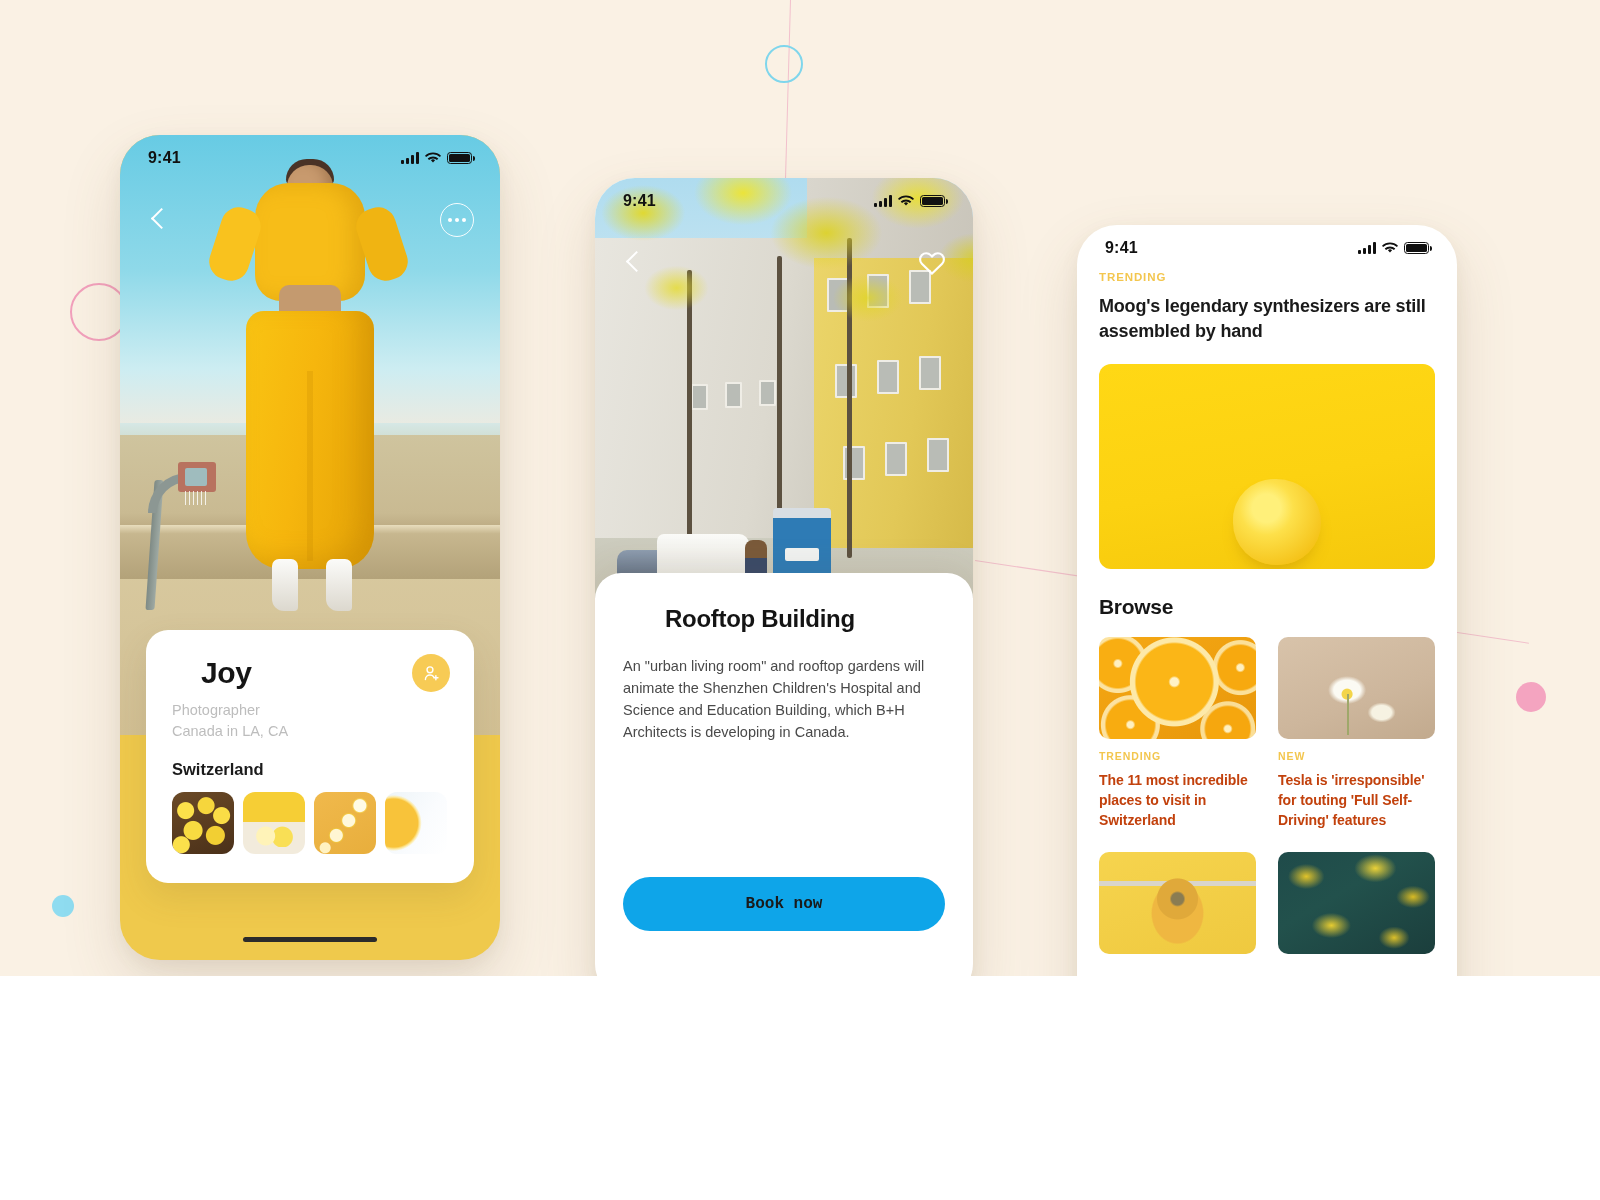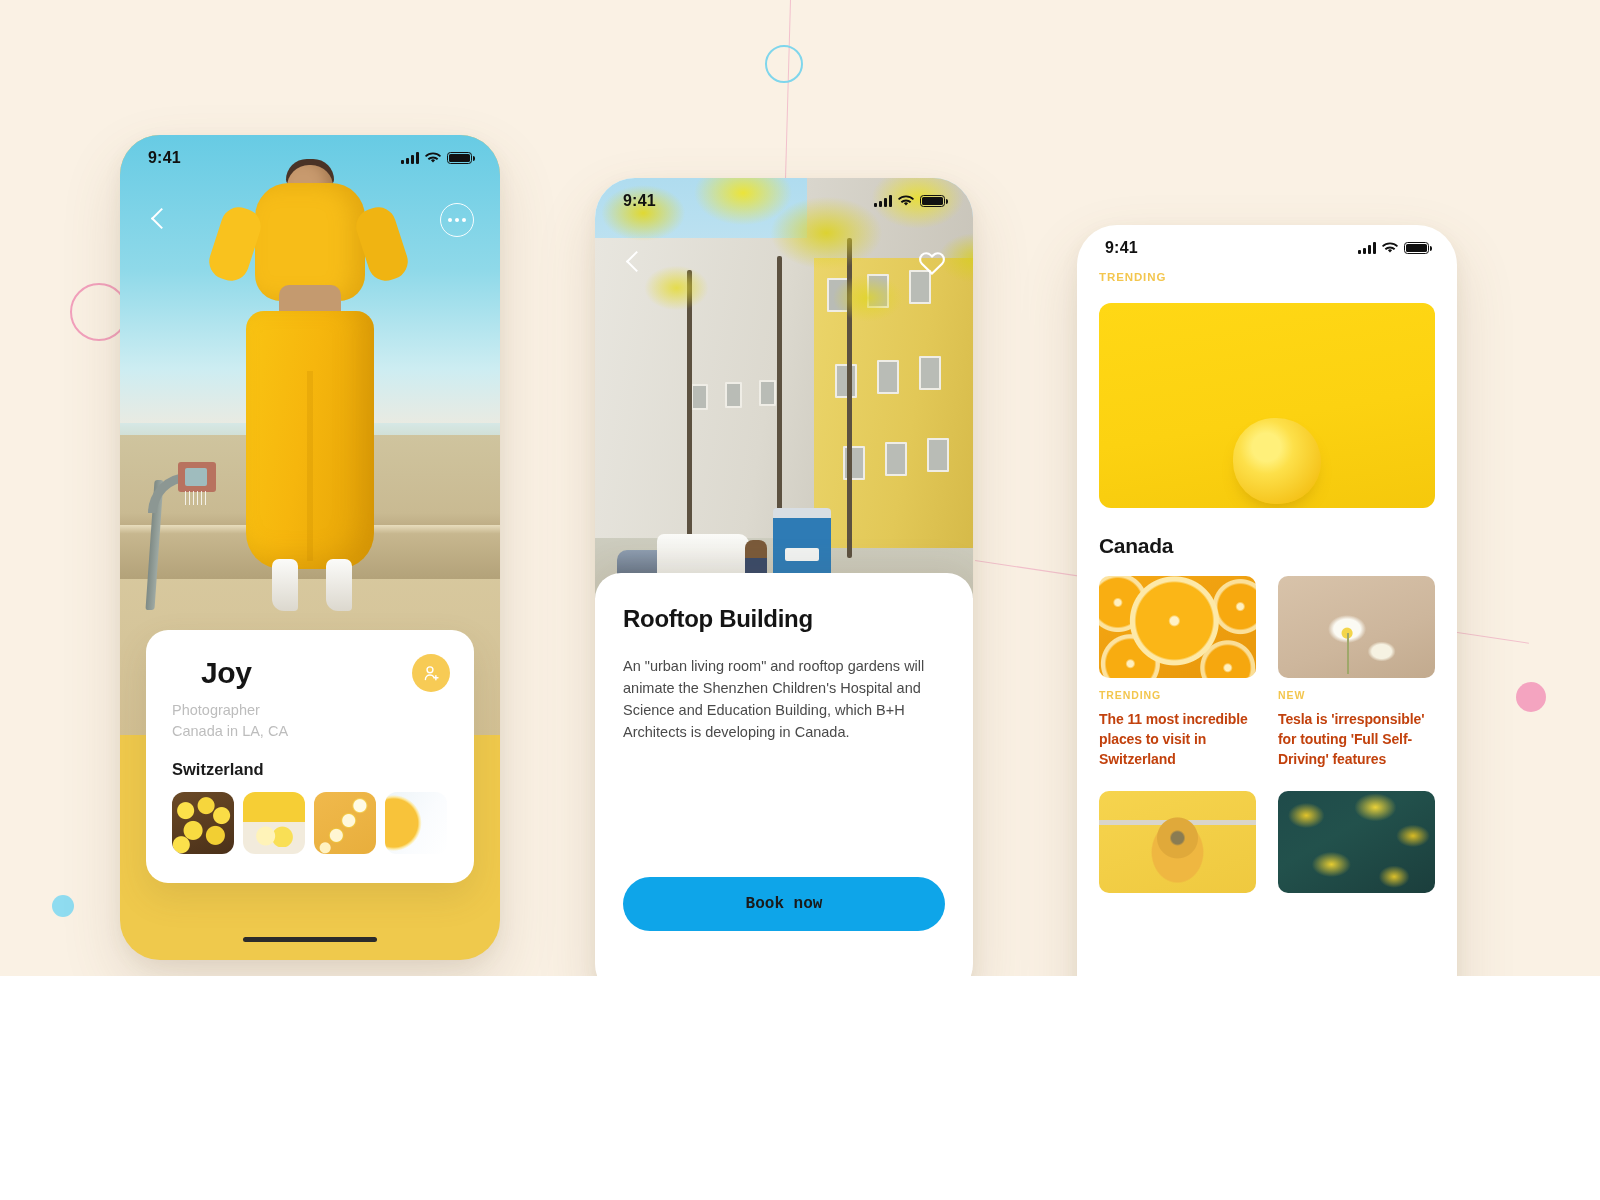--- a/index.html
+++ b/index.html
@@ -285,21 +285,21 @@
     padding: 0 26px; z-index:6;
   }
   .heart-btn { width:30px; height:30px; cursor:pointer; }
   .p2-card {
     position:absolute; left:0; bottom:0; width:100%; height:430px;
     background:#fff; border-radius: 26px 26px 40px 40px;
     padding: 32px 28px 0 28px;
     box-shadow: 0 -10px 30px rgba(110,92,50,.08);
     z-index:7;
   }
-  .p2-title { font-size:24px; font-weight:bold; color:#141414; letter-spacing:-.3px; }
+  .p2-title { font-size:24px; font-weight:bold; color:#141414; letter-spacing:-.3px;margin-left:42px; }
   .p2-meta { margin-top:12px; display:flex; flex-direction:column; gap:9px; }
   .meta-row { display:flex; align-items:center; gap:9px; font-size:14.5px; color:#B9B9B9; }
   .p2-desc {
     margin-top:22px; font-size:14.5px; line-height:22px; color:#4A4A4A;
   }
   .book-btn {
     position:absolute; left:28px; bottom:72px; width: 322px; height: 54px;
     background:#0ea5e9; border-radius: 27px; border:none;
     font-family:Liberation Mono, monospace;
     font-size:16px; font-weight:bold; color:#1A1A1A; cursor:pointer;margin-top:32px;
@@ -542,23 +542,24 @@
           <path d="M8 2.3a9.8 9.8 0 0 0-6.9 2.8L0 3.8A11.6 11.6 0 0 1 16 3.8l-1.1 1.3A9.8 9.8 0 0 0 8 2.3Z" fill="#111"></path>
         </svg>
         <span class="batt">
             <span></span>
           </span>
       </div>
     </div>
 
     <div class="p3-body">
       <div class="kicker">TRENDING</div>
+      <div class="p3-headline">Moog's legendary synthesizers are still assembled by hand</div>
       <div class="p3-hero"></div>
 
-      <div class="p3-browse">Canada</div>
+      <div class="p3-browse">Browse</div>
 
       <div class="p3-grid">
         <div class="news-card">
           <div class="news-img img-orange"></div>
           <div class="news-kicker">TRENDING</div>
           <div class="news-title">The 11 most incredible places to visit in Switzerland</div>
         </div>
         <div class="news-card">
           <div class="news-img img-flower"></div>
           <div class="news-kicker">NEW</div>

